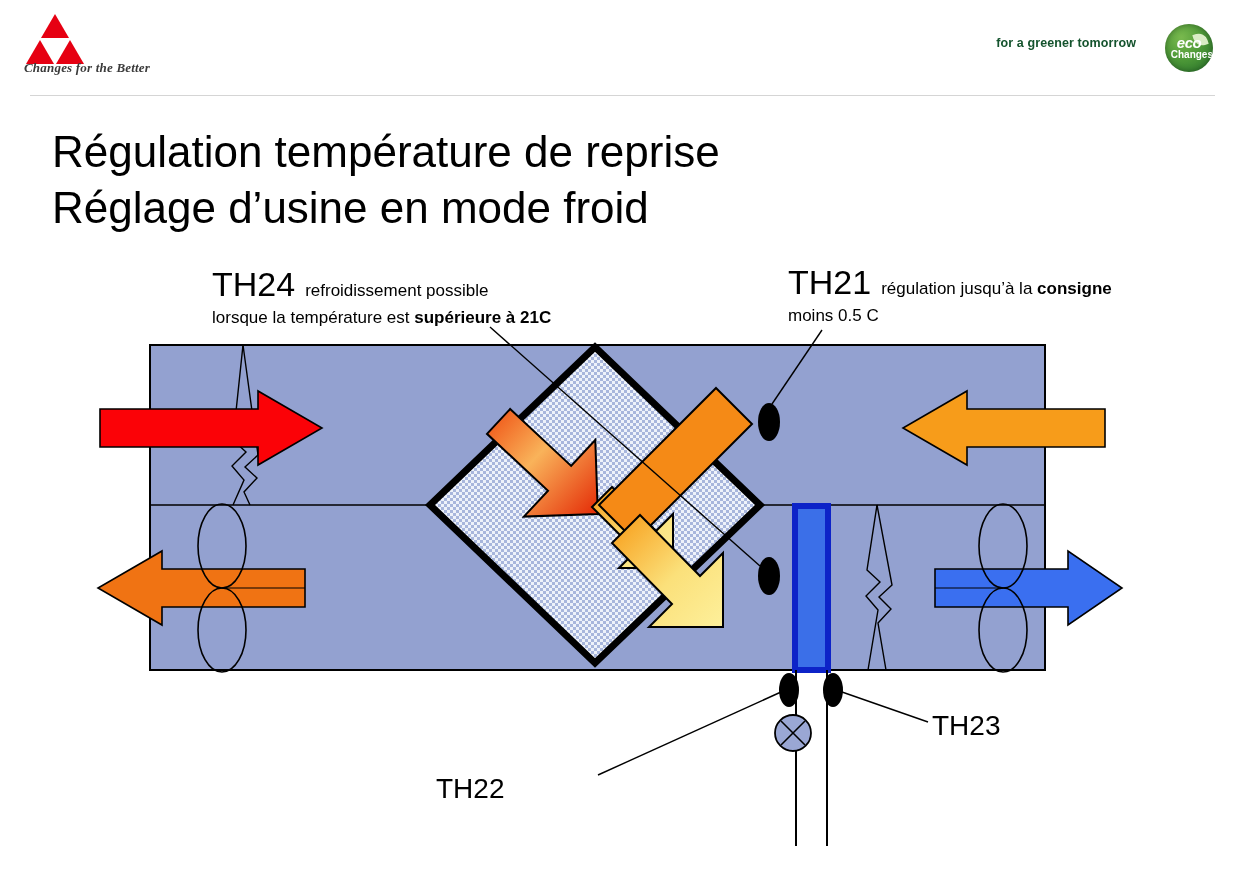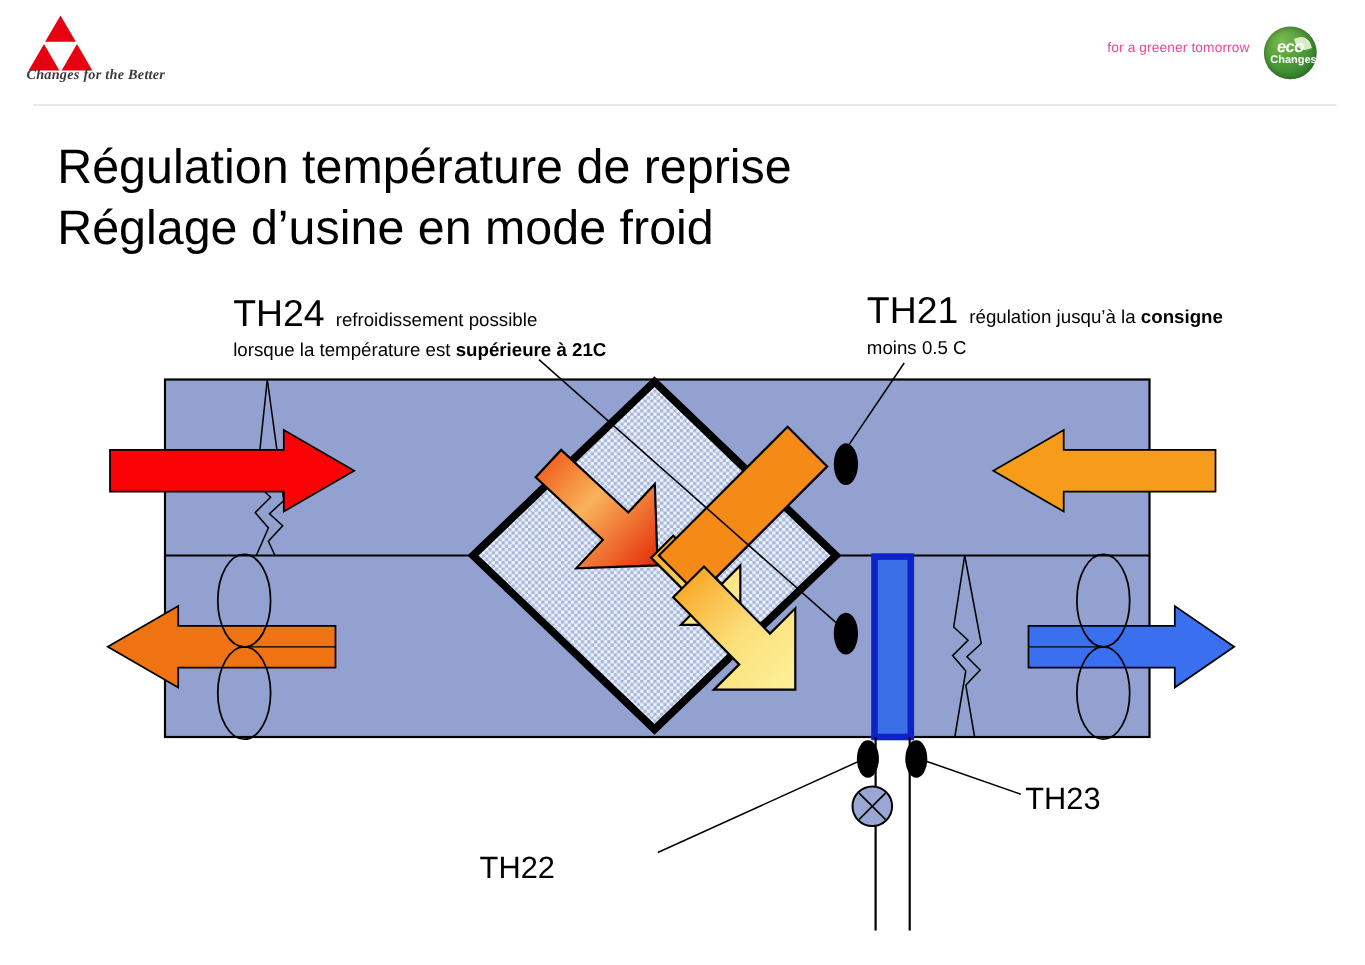--- a/index.html
+++ b/index.html
@@ -30,25 +30,25 @@
     color:#000;display:block;
   }
   .tagline{
     position:absolute;left:24px;top:60px;
     font-family:"Liberation Serif", serif;
     font-style:italic;font-weight:bold;font-size:13px;
     color:#3b3b3b;letter-spacing:0.2px;
   }
   .greener{
     position:absolute;right:105px;top:36px;
-    font-size:12.5px;font-weight:normal;color:#ec4899;
+    font-size:12.5px;font-weight:bold;color:#14532d;
     letter-spacing:0.1px;white-space:nowrap;
   }
   .eco-badge{
-    position:absolute;right:44px;top:24px;
+    position:absolute;right:28px;top:24px;
     width:48px;height:48px;border-radius:50%;
     background:radial-gradient(circle at 34% 28%, #79b94e 0%, #4f9a38 45%, #24702a 100%);
     box-shadow:inset 0 0 6px rgba(0,0,0,.35);
     overflow:hidden;
   }
   .eco-badge .eco-top{
     position:absolute;left:0;right:0;top:11px;text-align:center;
     font-size:15px;font-weight:bold;color:#fff;font-style:italic;
     line-height:1;letter-spacing:-0.5px;
   }

